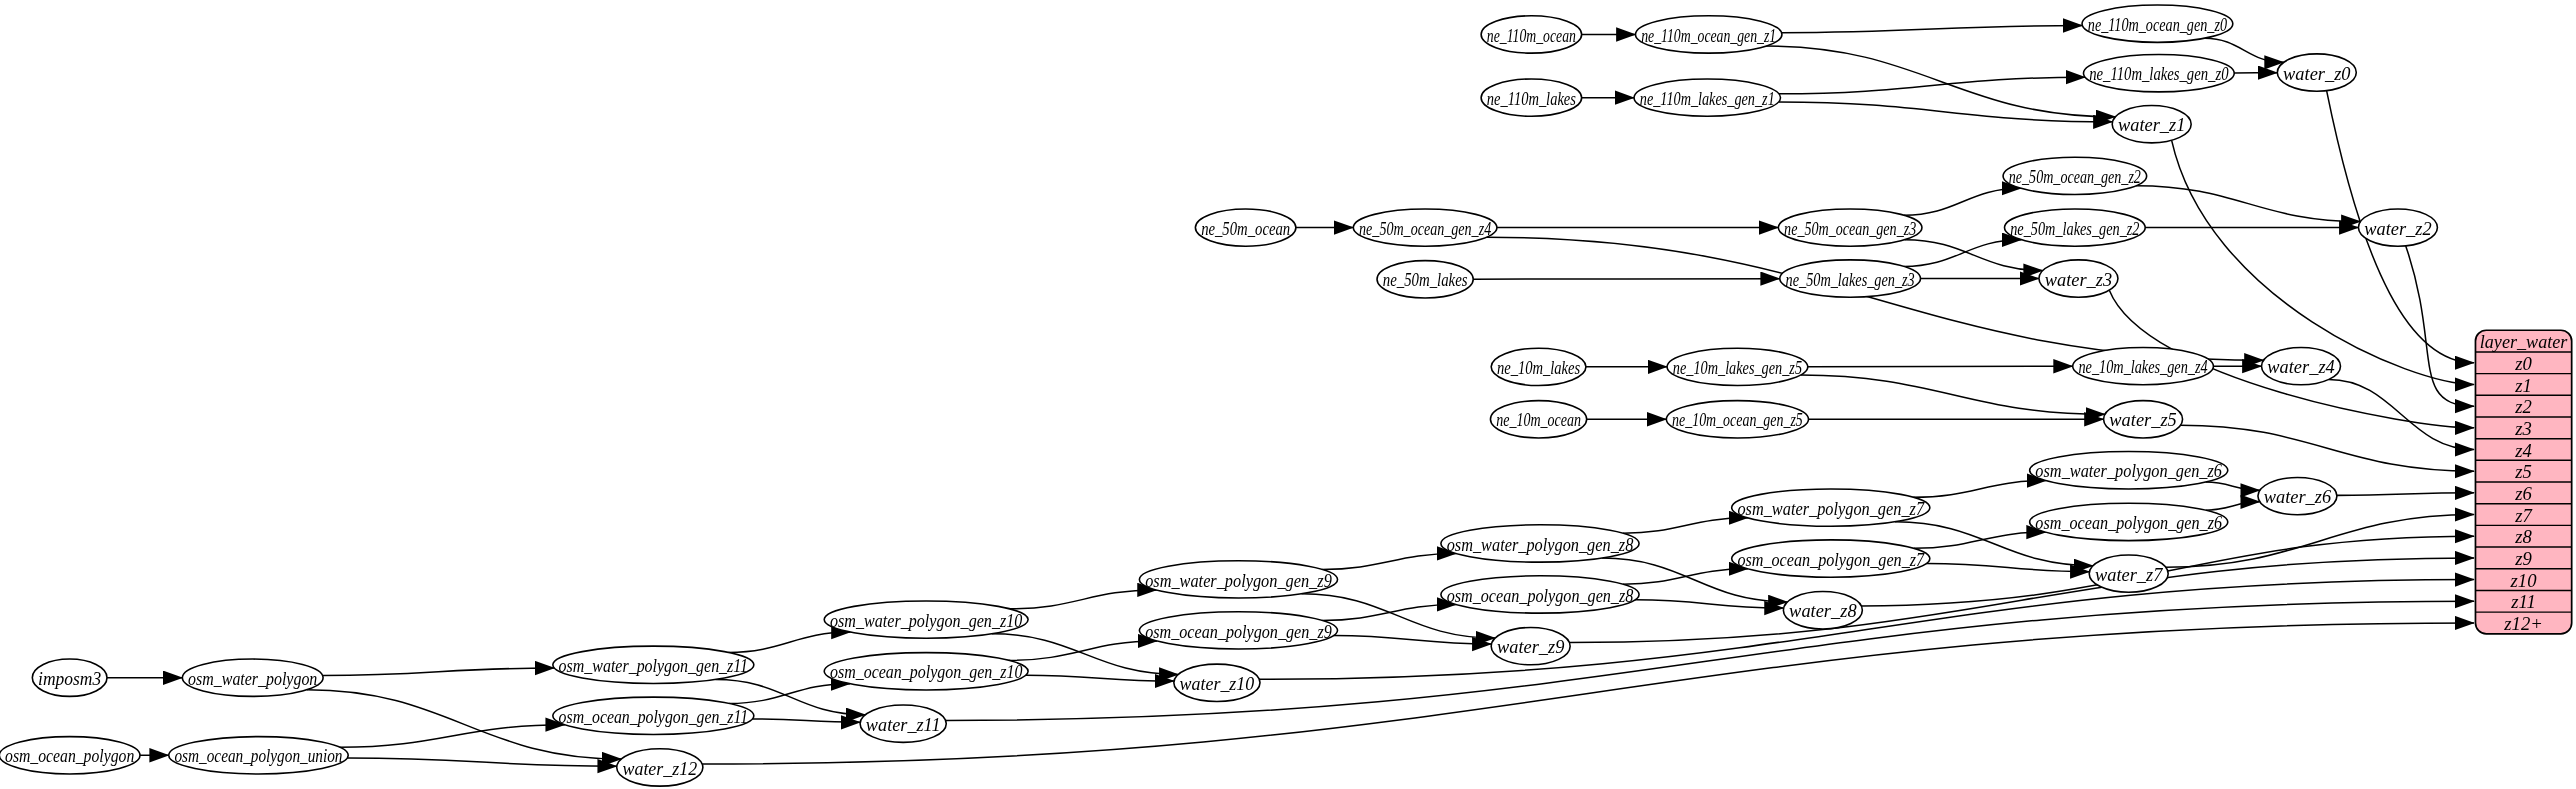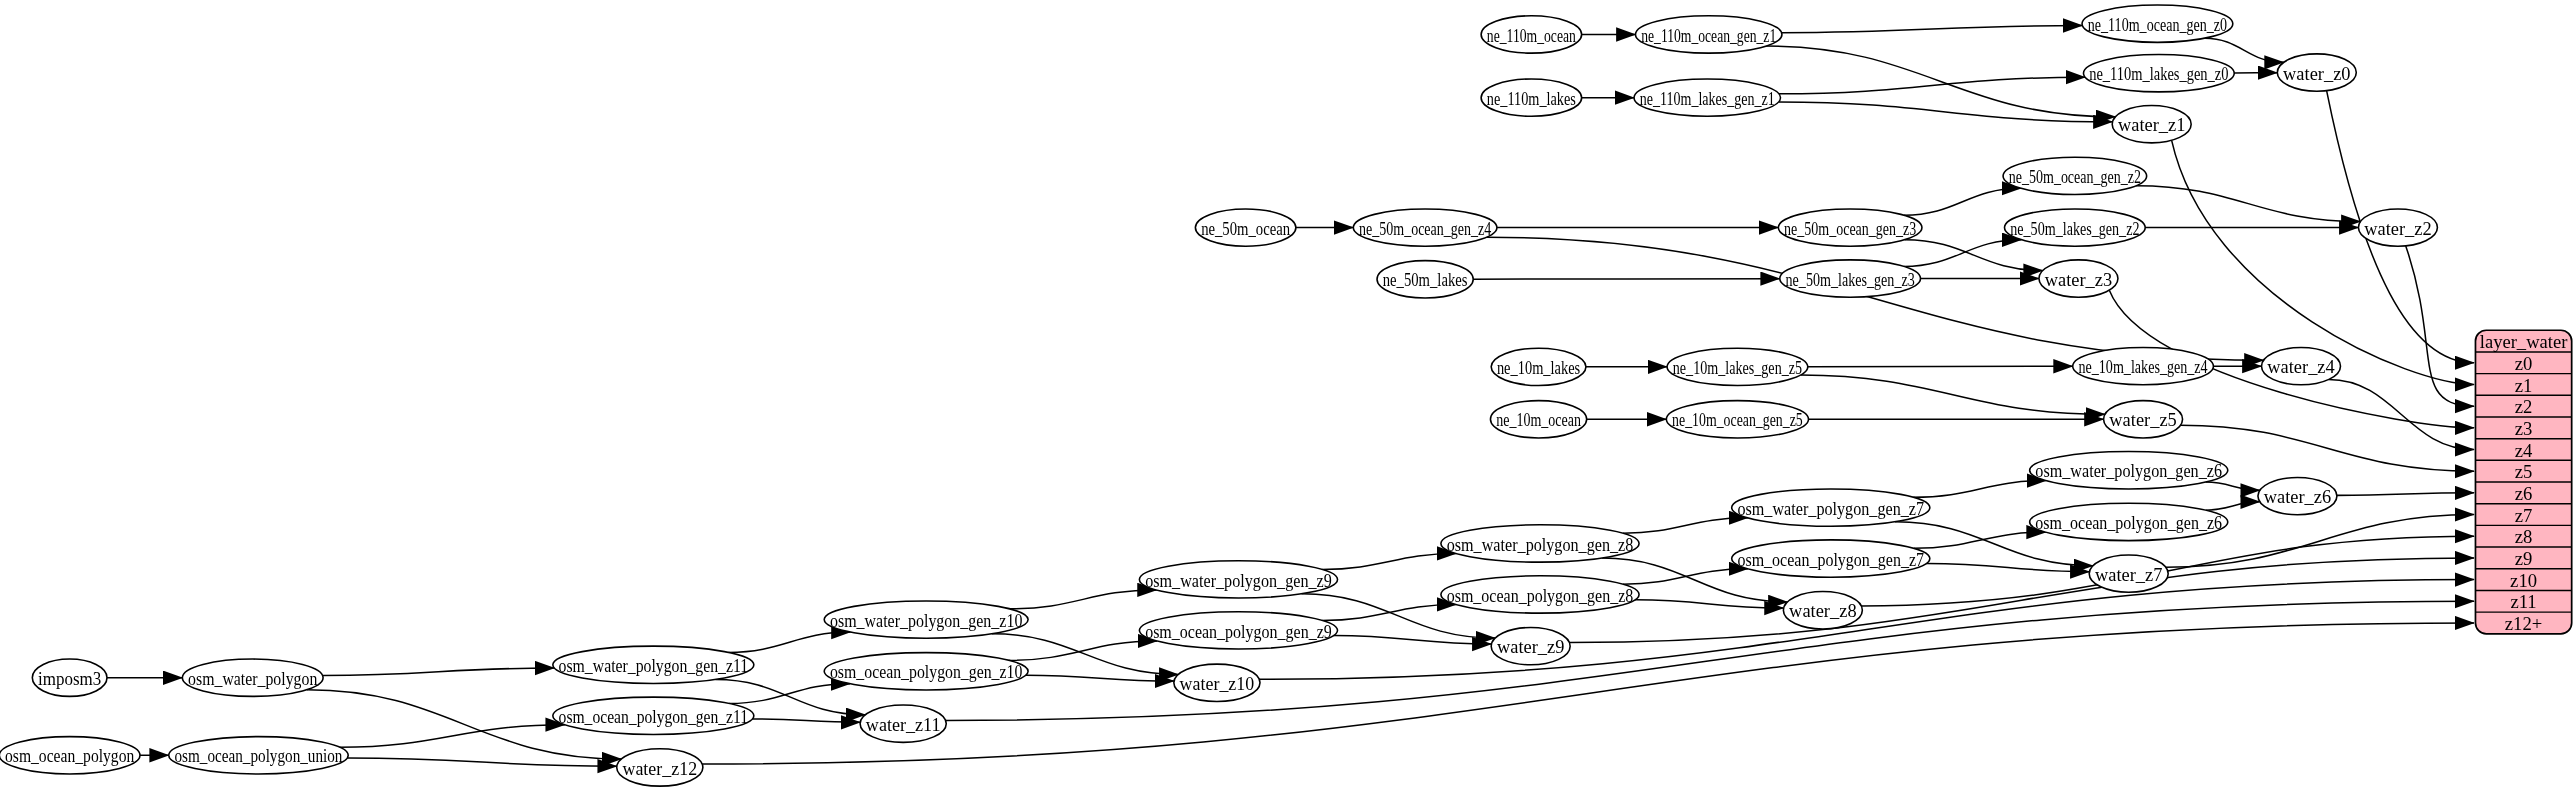--- a/index.html
+++ b/index.html
@@ -1,16 +1,16 @@
 <!DOCTYPE html>
 <html style="font-size:11.5px"><head>
 <meta charset="utf-8">
 <style>
   html, body { margin: 0; padding: 0; background: #ffffff; }
-  .canvas { width: 100%; }
+  .canvas { width: 100%; font-style: italic; }
   svg { display: block; width: 100%; height: auto; background: #ffffff; }
   .edge { fill: none; }
   .node-label, .table-label {
     font-family: "Liberation Serif", "DejaVu Serif", serif;
     text-anchor: middle;
     dominant-baseline: central;
   }
   .node-label { font-size: 27px; }
   .table-label { font-size: 26px; }
 </style>

